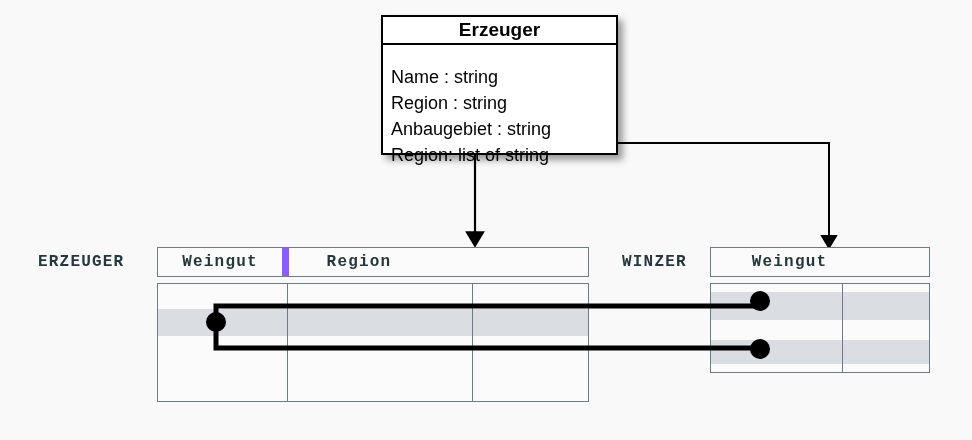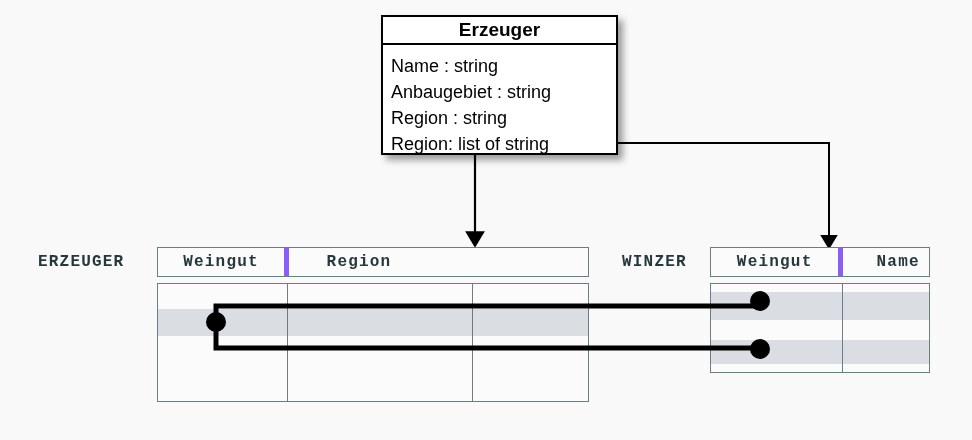--- a/index.html
+++ b/index.html
@@ -36,21 +36,21 @@
     height: 26px;
     line-height: 26px;
     text-align: center;
     font-size: 19px;
     font-weight: bold;
     color: #000;
     border-bottom: 2px solid #000;
     font-family: "Liberation Sans", sans-serif;
   }
   .uml-attrs {
-    padding: 8px 0 0 8px;
+    padding: 19px 0 0 8px;
   }
   .uml-attr {
     font-size: 18px;
     line-height: 26px;
     color: #000;
     white-space: nowrap;
     font-family: "Liberation Sans", sans-serif;
   }
 
   
@@ -90,21 +90,21 @@
   }
   .tbl-head .cell {
     display: flex;
     align-items: center;
     justify-content: center;
     font-family: "Liberation Mono", monospace;
     font-size: 16px;
     font-weight: bold;
     letter-spacing: 1.2px;
     color: #27383d;
-    border-right: 5px solid #8b5cf6;
+    border-right: 7px solid #8b5cf6;
     box-sizing: border-box;
     height: 100%;
   }
   .tbl-head .cell:last-child { border-right: none; padding-left: 24px; }
 
   .tbl-body {
     position: absolute;
     border: 1px solid #6b7d82;
     background: #fbfbfb;
     box-sizing: border-box;
@@ -125,22 +125,22 @@
 </style>
 </head>
 <body>
 
 <div id="canvas">
 
   <div class="uml-box">
     <div class="uml-title">Erzeuger</div>
     <div class="uml-attrs">
       <div class="uml-attr">Name : string</div>
+      <div class="uml-attr">Region : string</div>
       <div class="uml-attr">Anbaugebiet : string</div>
-      <div class="uml-attr">Region : string</div>
       <div class="uml-attr">Region: list of string</div>
     </div>
   </div>
 
   <svg class="arrow-layer" viewBox="0 0 972 440" width="972" height="440">
     <defs>
       <marker id="arrowhead" markerWidth="9" markerHeight="9" refX="2.2" refY="4.5" orient="auto" markerUnits="strokeWidth">
         <path d="M0,0 L0,9 L7.5,4.5 z" fill="#000000"></path>
       </marker>
     </defs>
@@ -177,21 +177,20 @@
       <div class="cell" style="width:131px;"></div>
       <div class="cell" style="width:185px;"></div>
       <div class="cell" style="width:116px;"></div>
     </div>
   </div>
 
   <div class="rel-label" style="left:622px; top:253px;">WINZER</div>
 
   <div class="tbl-head" style="left:710px; top:247px; width:220px;">
     <div class="cell" style="width:133px;">Weingut</div>
-    <div class="cell" style="width:86px;">Name</div>
   </div>
 
   <div class="tbl-body" style="left:710px; top:283px; width:220px; height:90px;">
     <div class="tbl-row" style="height:8px;">
       <div class="cell" style="width:133px;"></div>
       <div class="cell" style="width:86px;"></div>
     </div>
     <div class="tbl-row hl" style="height:28px;">
       <div class="cell" style="width:133px;"></div>
       <div class="cell" style="width:86px;"></div>

